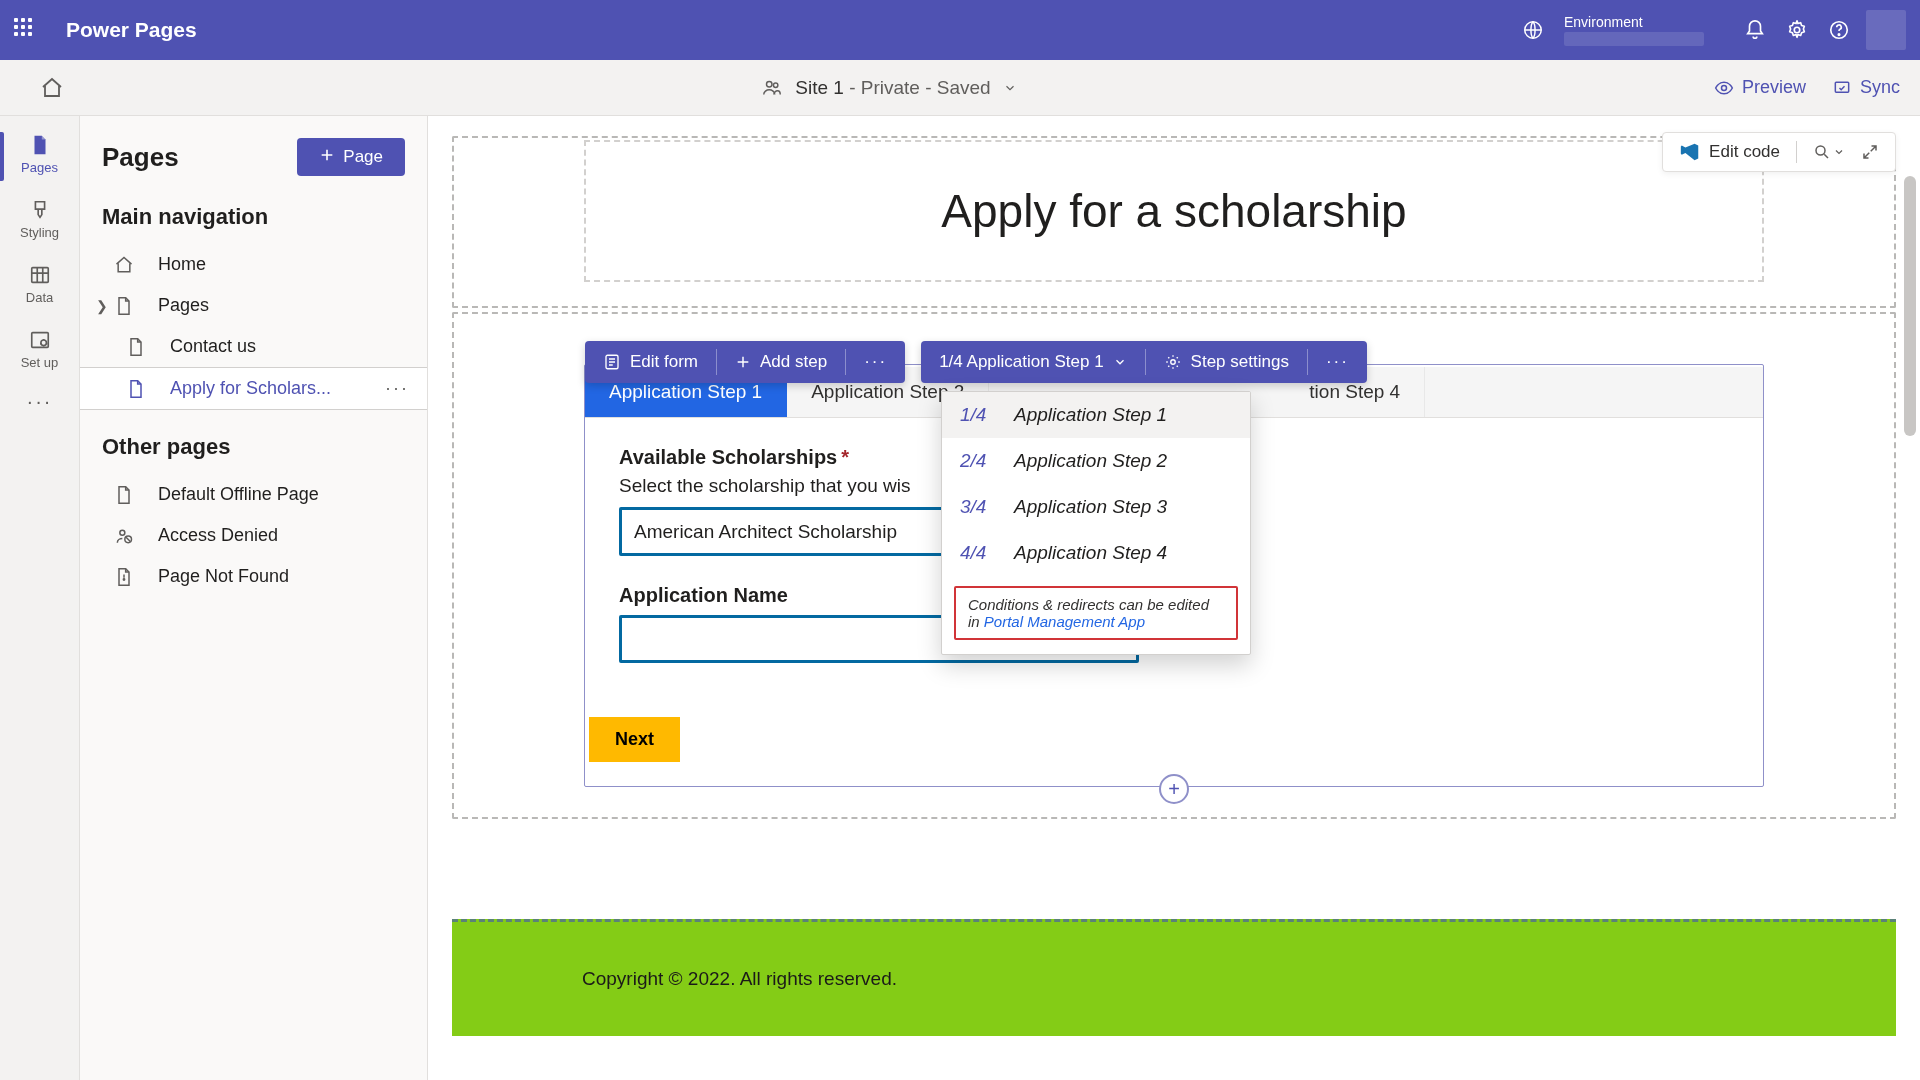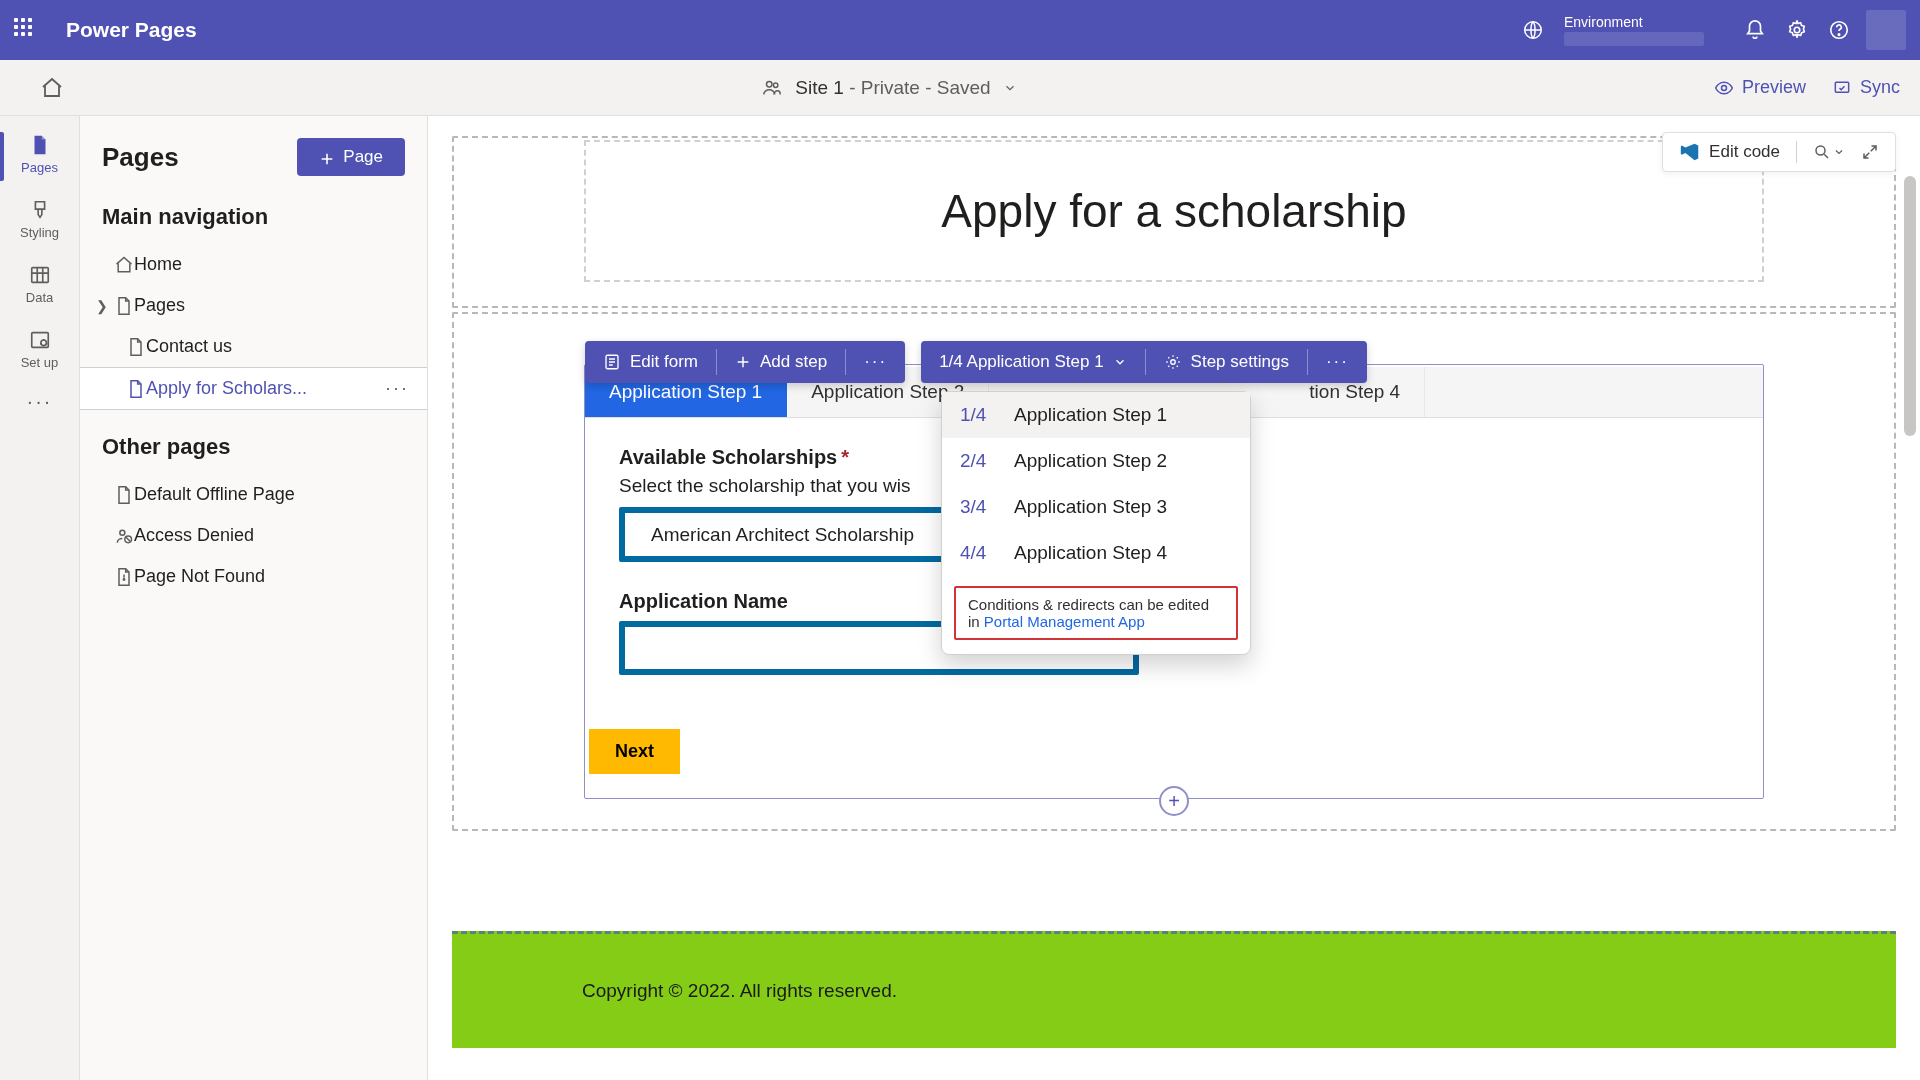--- a/index.html
+++ b/index.html
@@ -32,23 +32,23 @@
 .rail .ritem { width: 100%; padding: 10px 0 14px; text-align: center; font-size: 13px; color: #605e5c; cursor: pointer; }
 .rail .ritem.active { color: #4f52b2; position: relative; }
 .rail .ritem.active::before { content: ""; position: absolute; left: 0; top: 8px; bottom: 8px; width: 4px; background: #4f52b2; border-radius: 0 2px 2px 0; }
 .rail .ritem svg, .rail .ritem .glyph { display: block; margin: 0 auto 4px; width: 22px; height: 22px; }
 .rail .more { margin-top: 6px; font-size: 20px; color: #605e5c; cursor: pointer; letter-spacing: 2px; }
 
 
 .panel { width: 348px; background: #faf9f8; border-right: 1px solid #e1dfdd; overflow-y: auto; }
 .panel-head { display: flex; align-items: center; justify-content: space-between; padding: 22px 22px 18px; }
 .panel-head h1 { font-size: 26px; font-weight: 700; color: #201f1e; }
-.page-btn { background: #4f52b2; color: #fff; border: none; border-radius: 4px; padding: 9px 22px; font-size: 17px; display: flex; align-items: flex-end; gap: 8px; cursor: pointer; }
+.page-btn { background: #4f52b2; color: #fff; border: none; border-radius: 4px; padding: 9px 22px; font-size: 17px; display: flex; align-items: flex-start; gap: 8px; cursor: pointer; }
 .panel h2 { font-size: 22px; font-weight: 600; padding: 10px 22px 14px; color: #201f1e; }
-.tree-item { display: flex; align-items: center; gap: 0; padding: 10px 12px 10px 34px; font-size: 18px; color: #201f1e; cursor: pointer; position: relative; }
+.tree-item { display: flex; align-items: center; gap: 24px; padding: 10px 12px 10px 34px; font-size: 18px; color: #201f1e; cursor: pointer; position: relative; }
 .tree-item.child { padding-left: 46px; }
 .tree-item .caret { position: absolute; left: 16px; font-size: 14px; color: #605e5c; }
 .tree-item.selected { background: #fff; border: 1px solid #d2d0ce; border-left: none; border-right: none; color: #4f52b2; }
 .tree-item .dots { margin-left: auto; color: #605e5c; font-size: 18px; letter-spacing: 2px; padding-right: 6px; }
 .tree-icon { width: 20px; height: 20px; flex-shrink: 0; color: #605e5c; }
 .tree-item.selected .tree-icon { color: #4f52b2; }
 
 
 .canvas-wrap { flex: 1; position: relative; overflow: auto; background: #fff; }
 .canvas-tools { position: absolute; right: 24px; top: 16px; display: flex; align-items: center; gap: 16px; background: #fff; border: 1px solid #e1dfdd; border-radius: 4px; padding: 8px 16px; box-shadow: 0 2px 6px rgba(0,0,0,.06); }
@@ -69,28 +69,28 @@
 .tb-sep { width: 1px; background: rgba(255,255,255,.35); margin: 8px 0; }
 
 .step-tabs { display: flex; background: #f5f5f5; border-bottom: 1px solid #e1dfdd; margin-top: 2px; }
 .step-tab { padding: 14px 24px; font-size: 19px; color: #323130; cursor: pointer; border-right: 1px solid #e8e8e8; }
 .step-tab.active { background: #2266e3; color: #fff; border-right: 1px solid #2266e3; }
 
 .form-body { padding: 28px 34px 36px; }
 .form-body label { font-size: 20px; font-weight: 600; color: #201f1e; }
 .form-body .req { color: #a4262c; margin-left: 4px; }
 .form-body .help { font-size: 19px; color: #201f1e; margin: 6px 0 10px; }
-.form-body select, .form-body input[type=text] { width: 520px; padding: 10px 22px; font-size: 19px; border: 6px solid #0369a1; border-radius: 2px; background: #fff; color: #201f1e; }
+.form-body select, .form-body input[type=text] { width: 520px; padding: 10px 8px; font-size: 19px; border: 3px solid #0369a1; border-radius: 2px; background: #fff; color: #201f1e; }
 .form-body .field2 { margin-top: 28px; }
 .next-btn { margin: 18px 0 24px 4px; background: #ffb900; border: none; padding: 12px 26px; font-size: 18px; font-weight: 600; cursor: pointer; }
 
 .add-handle { position: absolute; left: 50%; bottom: -18px; transform: translateX(-50%); width: 30px; height: 30px; border-radius: 50%; background: #fff; border: 2px solid #8f90c9; color: #4f52b2; display: flex; align-items: center; justify-content: center; font-size: 20px; cursor: pointer; }
 
 
-.step-dd { position: absolute; top: 26px; left: 356px; width: 310px; background: #fff; border: 1px solid #d2d0ce; border-radius: 8px; box-shadow: 0 10px 24px rgba(0,0,0,.18); z-index: 30; }
+.step-dd { position: absolute; top: 26px; left: 356px; width: 310px; background: #fff; border: 1px solid #d2d0ce; border-radius: 2px; box-shadow: 0 10px 24px rgba(0,0,0,.18); z-index: 30; font-style: italic; }
 .dd-item { display: flex; gap: 18px; padding: 12px 18px; font-size: 19px; color: #201f1e; cursor: pointer; }
 .dd-item.sel { background: #f3f2f1; }
 .dd-item .num { color: #4f52b2; min-width: 36px; }
 .dd-note { margin: 10px 12px 14px; border: 2px solid #d13438; border-radius: 2px; padding: 8px 12px; font-size: 15px; color: #323130; }
 .dd-note a { color: #2266e3; text-decoration: none; }
 
 .footer { margin-top: 100px; background: #84cc16; padding: 46px 130px; font-size: 19px; color: #1b1a19; border-top: 3px dashed #5b8278; }
 
 .scroll-fake { position: absolute; right: 4px; top: 60px; width: 12px; height: 260px; background: #c8c6c4; border-radius: 6px; }
 

